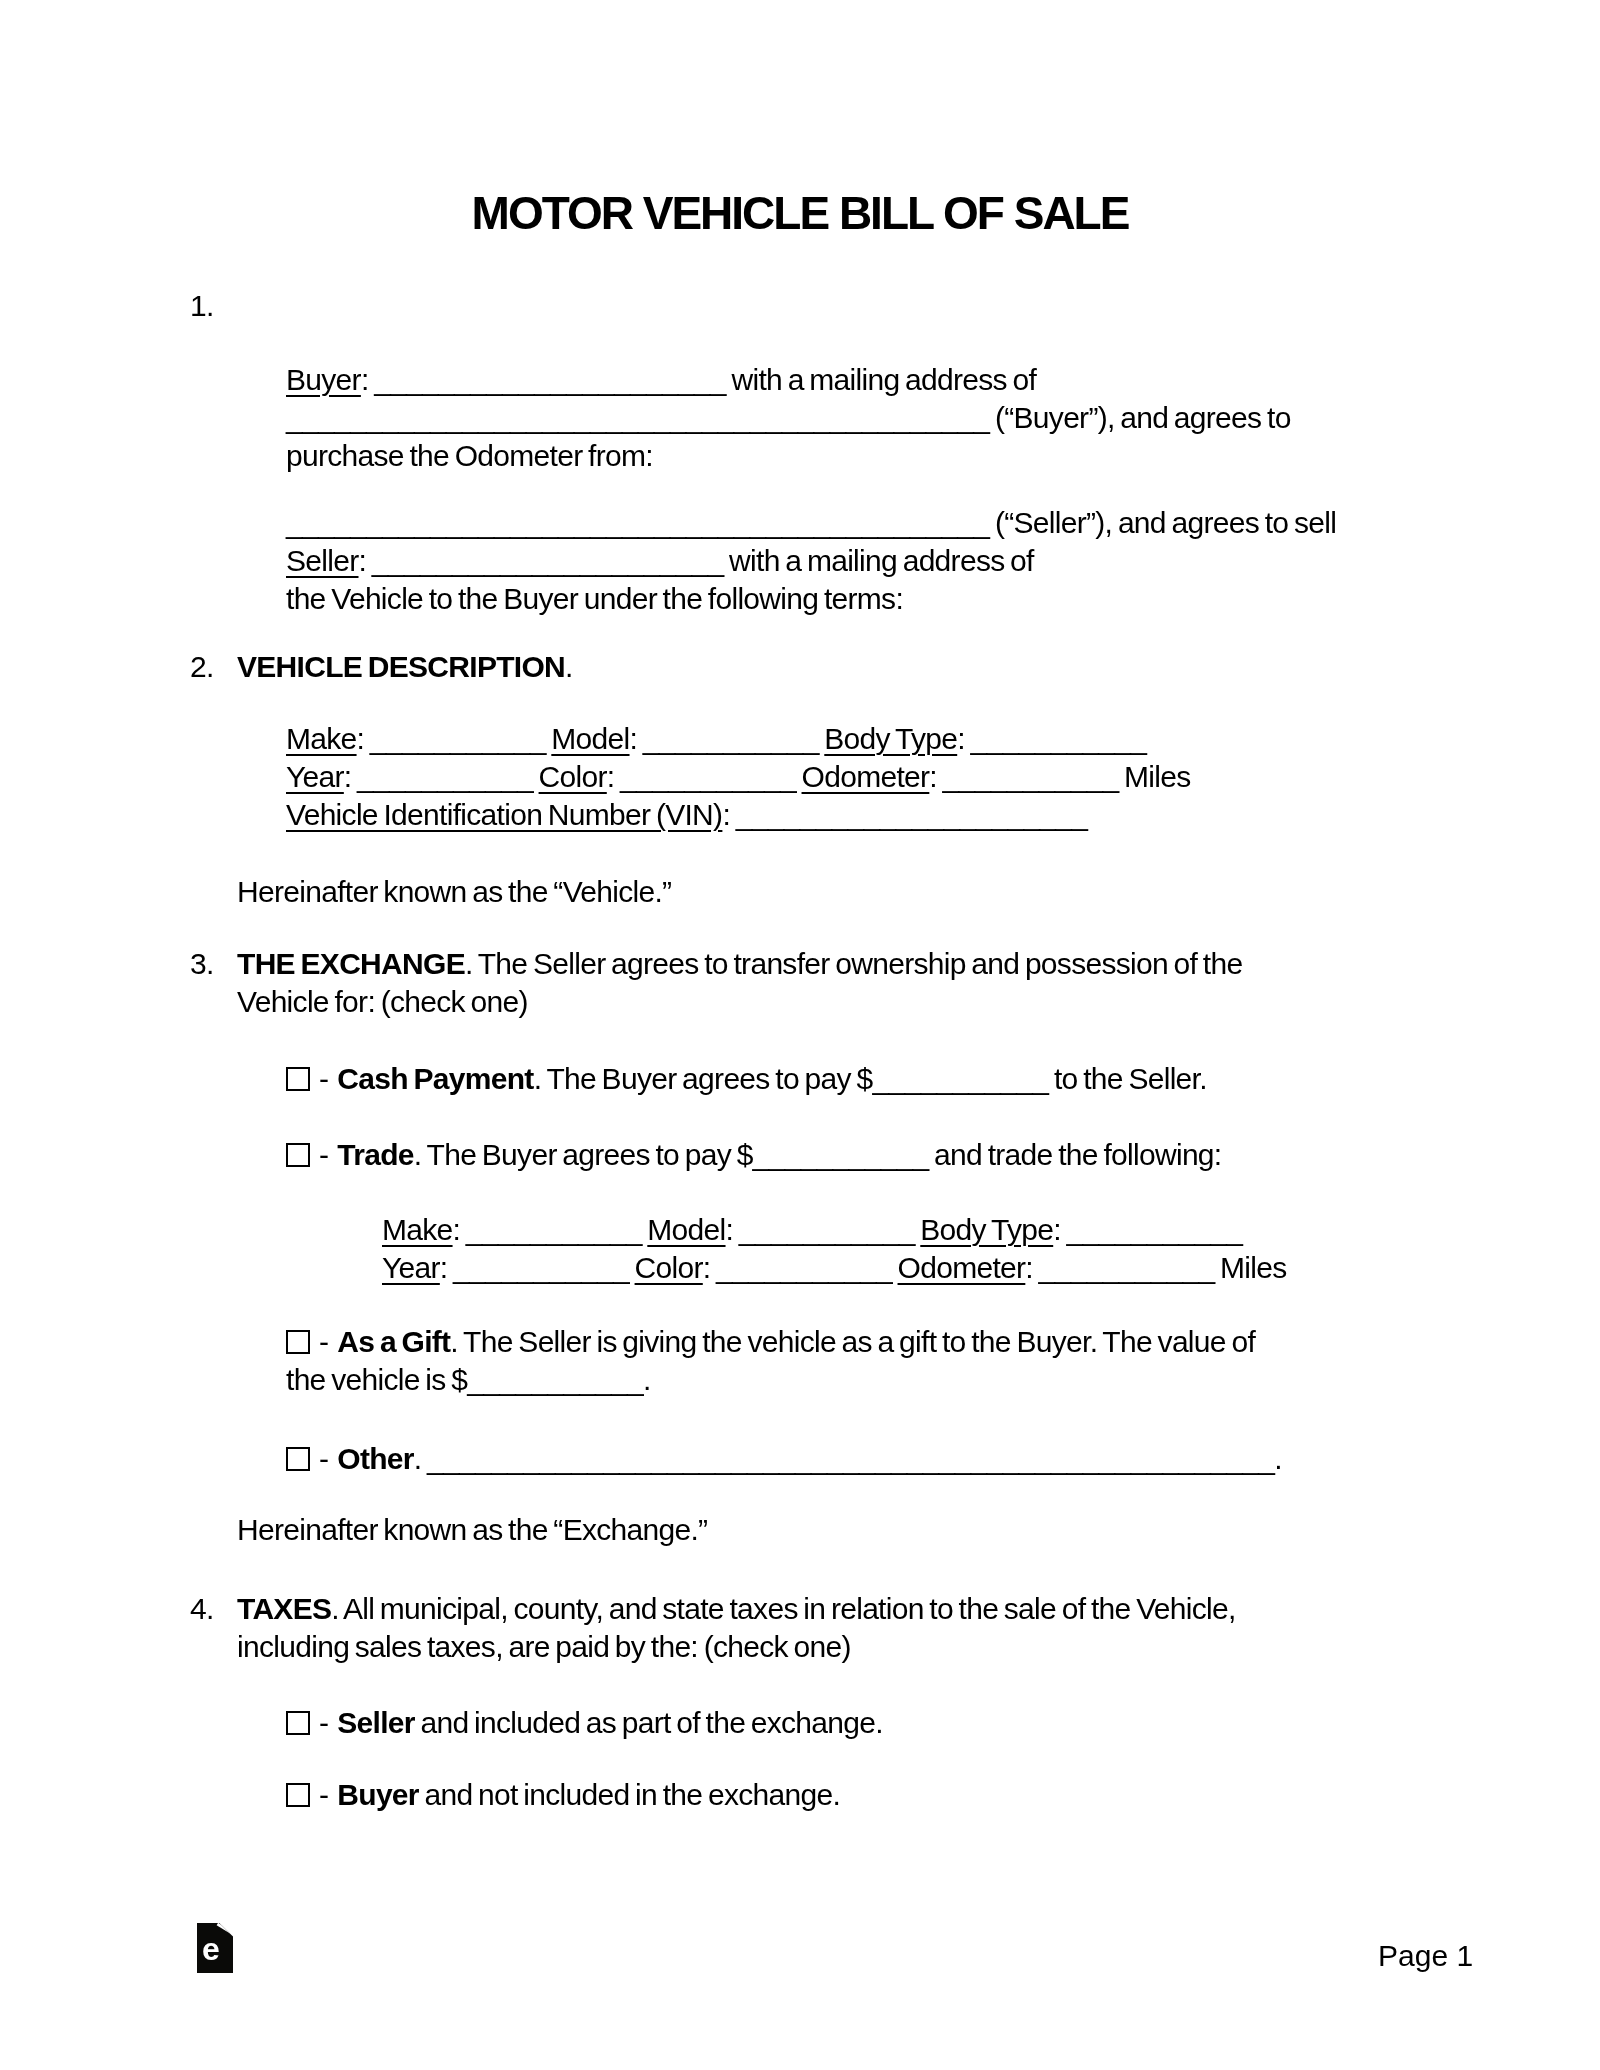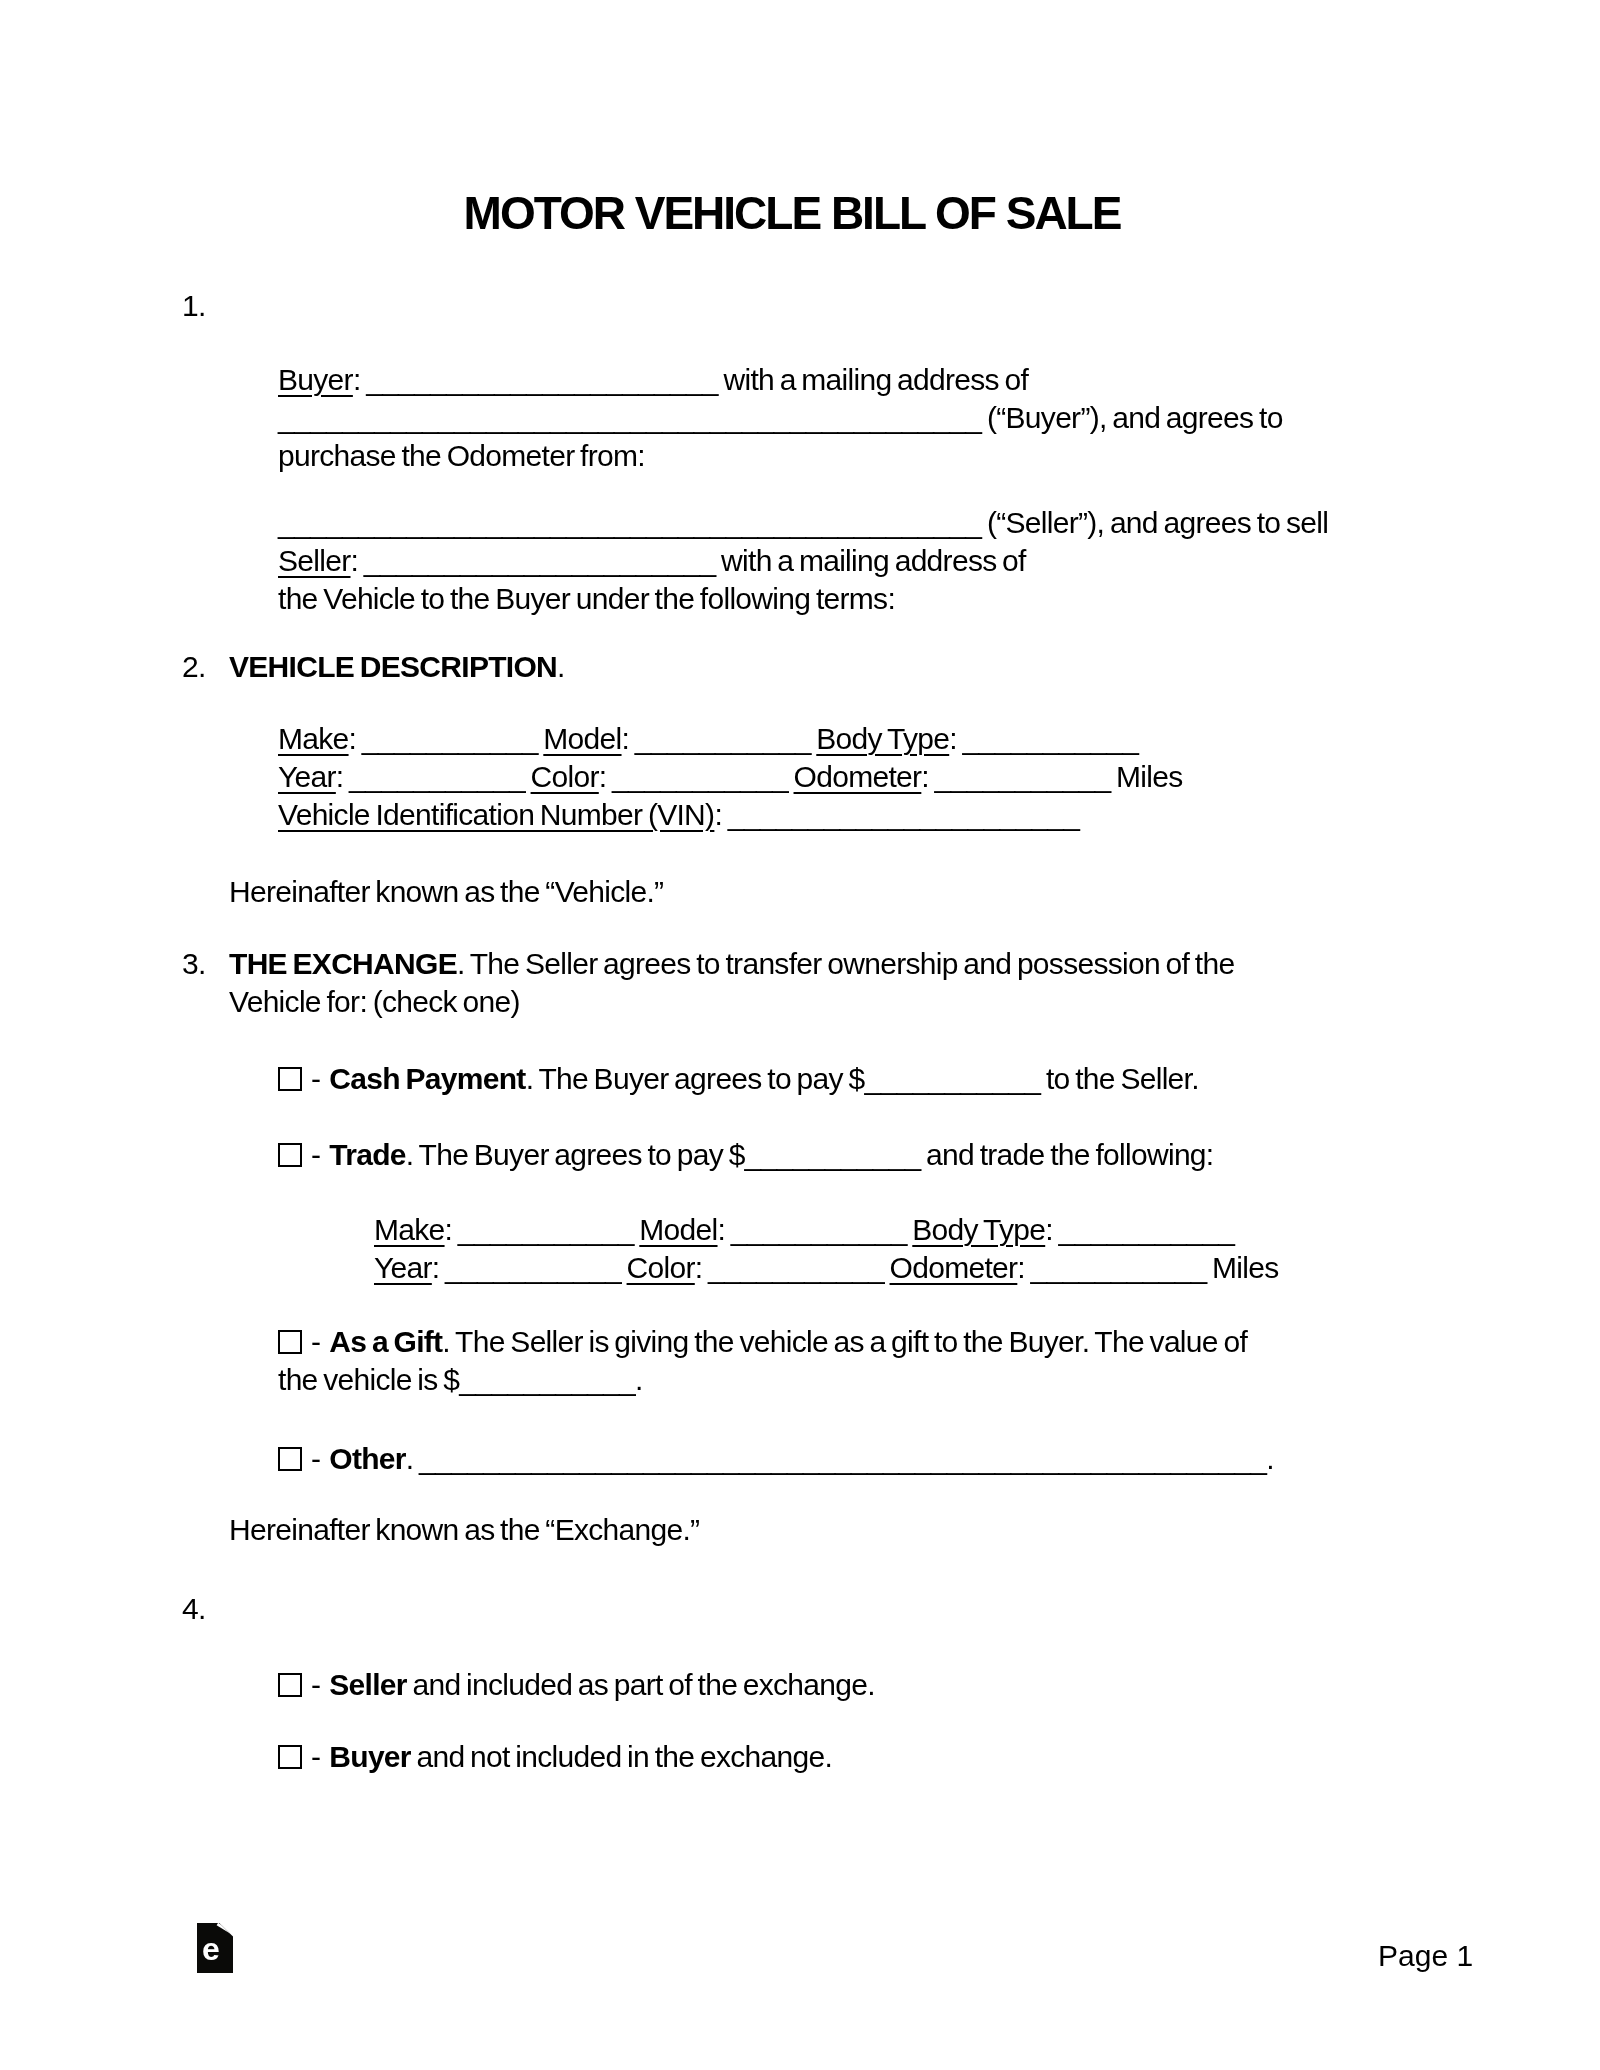--- a/index.html
+++ b/index.html
@@ -8,21 +8,21 @@
     position: relative;
     width: 1600px;
     height: 2070px;
     background: #ffffff;
     color: #000000;
     font-family: "Liberation Sans", "DejaVu Sans", sans-serif;
     overflow: hidden;
   }
   .content {
     position: absolute;
-    left: 182px;
+    left: 190px;
     top: 186px;
     width: 1260px;
   }
   .doc-title {
     width: 1220px;
     text-align: center;
     font-size: 46px;
     line-height: 54px;
     font-weight: bold;
     letter-spacing: -2px;
@@ -158,20 +158,24 @@
     <div class="para ind2" style="margin-top:41px">
       <div class="line"><span class="checkbox"></span><span class="sep">-</span><b>Other</b><span>. _____________________________________________________.</span></div>
     </div>
 
     <div class="para ind1" style="margin-top:33px">
       <div class="line">Hereinafter known as the “Exchange.”</div>
     </div>
 
     <div class="para numbered" style="margin-top:41px">
       <span class="num">4.</span>
+      <div>
+        <div class="line"><b>TAXES</b><span>. All municipal, county, and state taxes in relation to the sale of the Vehicle,</span></div>
+        <div class="line">including sales taxes, are paid by the: (check one)</div>
+      </div>
     </div>
 
     <div class="para ind2" style="margin-top:38px">
       <div class="line"><span class="checkbox"></span><span class="sep">-</span><b>Seller</b><span> and included as part of the exchange.</span></div>
     </div>
 
     <div class="para ind2" style="margin-top:34px">
       <div class="line"><span class="checkbox"></span><span class="sep">-</span><b>Buyer</b><span> and not included in the exchange.</span></div>
     </div>
 

